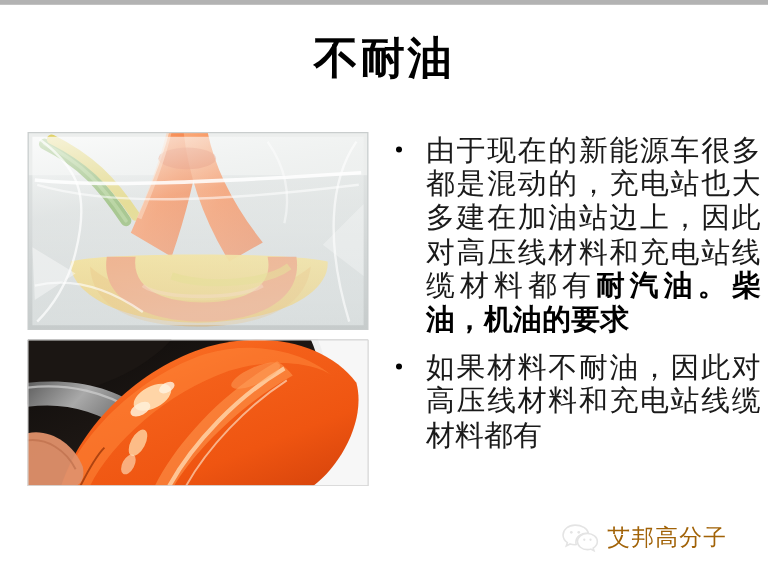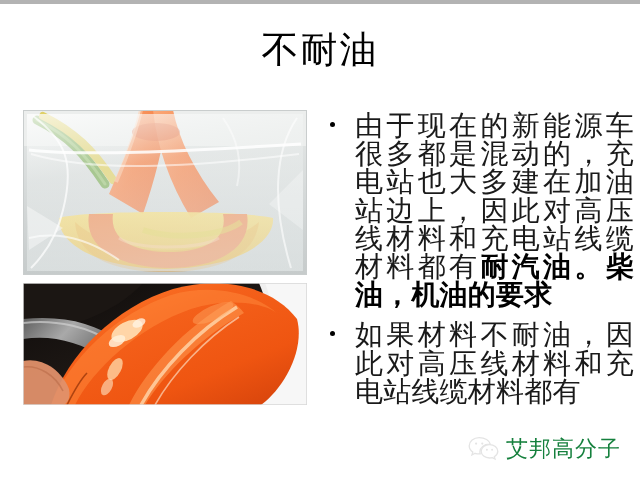--- a/index.html
+++ b/index.html
@@ -30,21 +30,21 @@
     position: absolute;
     left: 0;
     top: 28px;
     width: 640px;
     text-align: center;
     font-family: "Liberation Serif", "DejaVu Serif", serif;
     font-size: 37px;
     line-height: 44px;
     letter-spacing: 2px;
     color: #000000;
-    font-weight: 400;
+    font-weight: 700;
   }
 
   
   .photo {
     position: absolute;
     overflow: hidden;
     background: #cfcfcf;
   }
   .photo-top {
     left: 23px;
@@ -80,21 +80,21 @@
     position: absolute;
     left: 4px;
     top: 10px;
     width: 5px;
     height: 5px;
     border-radius: 50%;
     background: #000000;
   }
   .bullet-text {
     font-family: Liberation Sans, sans-serif;
-    font-size: 28px;
+    font-size: 24px;
     line-height: 28.2px;
     color: #1a1a1a;
     text-align: justify;
     text-justify: inter-character;
     letter-spacing: 0.2px;
   }
   .bullet-text b {
     font-weight: 700;
     color: #000000;
   }
@@ -109,23 +109,23 @@
     gap: 7px;
     opacity: 1;
   }
   .watermark-icon {
     width: 31px;
     height: 26px;
     display: block;
   }
   .watermark-label {
     font-family: "Liberation Sans", "DejaVu Sans", sans-serif;
-    font-size: 22px;
+    font-size: 19px;
     line-height: 22px;
-    color: #15803d;
+    color: #a16207;
     letter-spacing: 1px;
     white-space: nowrap;
   }
 </style>
 </head>
 <body>
 
 <div class="top-bar"></div>
 
 <div class="slide-title">不耐油</div>

